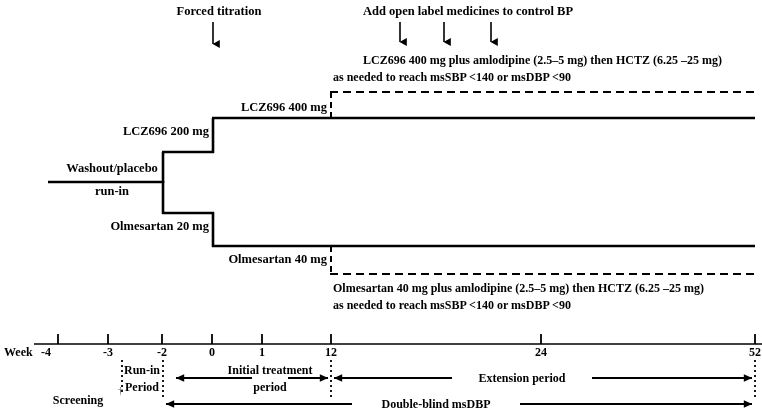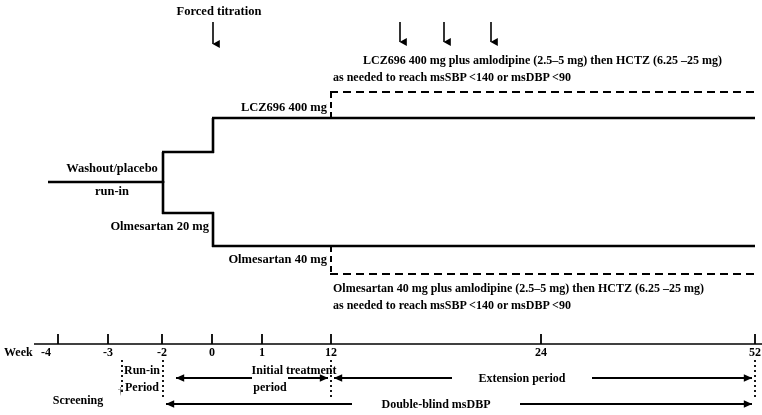--- a/index.html
+++ b/index.html
@@ -139,26 +139,28 @@
       <line x1="592" y1="378" x2="752" y2="378" stroke="#000" stroke-width="1.8" marker-end="url(#arrowR)"></line>
     </g>
     <g>
       <line x1="166" y1="404" x2="352" y2="404" stroke="#000" stroke-width="1.8" marker-start="url(#arrowL)"></line>
       <line x1="520" y1="404" x2="752" y2="404" stroke="#000" stroke-width="1.8" marker-end="url(#arrowR)"></line>
     </g>
   </svg>
 
   <div class="lbl sz-125 ctr" style="left:213px; top:4px;">Forced titration</div>
 
+  <div class="lbl sz-125 ctr" style="left:462px; top:4px;">Add open label medicines to control BP</div>
 
   <div class="lbl sz-12" style="left:333px; top:53px;margin-left:30px;">LCZ696 400 mg plus amlodipine (2.5–5 mg) then HCTZ (6.25 –25 mg)</div>
   <div class="lbl sz-12" style="left:333px; top:70px;">as needed to reach msSBP &lt;140 or msDBP &lt;90</div>
 
   <div class="lbl sz-125 rgt" style="left:327px; top:100px;">LCZ696 400 mg</div>
 
+  <div class="lbl sz-125 rgt" style="left:209px; top:124px;">LCZ696 200 mg</div>
 
   <div class="lbl sz-125 ctr" style="left:106px; top:161px;">Washout/placebo</div>
   <div class="lbl sz-125 ctr" style="left:106px; top:184px;">run-in</div>
 
   <div class="lbl sz-125 rgt" style="left:209px; top:219px;">Olmesartan 20 mg</div>
 
   <div class="lbl sz-125 rgt" style="left:327px; top:252px;">Olmesartan 40 mg</div>
 
   <div class="lbl sz-12" style="left:333px; top:281px;">Olmesartan 40 mg plus amlodipine (2.5–5 mg) then HCTZ (6.25 –25 mg)</div>
   <div class="lbl sz-12" style="left:333px; top:298px;">as needed to reach msSBP &lt;140 or msDBP &lt;90</div>
@@ -174,20 +176,20 @@
   <div class="lbl sz-12 ctr" style="left:541px; top:345px;">24</div>
   <div class="lbl sz-12 ctr" style="left:755px; top:345px;">52</div>
 
   <div class="lbl sz-12 ctr" style="left:78px; top:393px;text-align:right;">Screening</div>
 
   <div class="daggerlbl" style="left:118px; top:385px;">†</div>
 
   <div class="lbl sz-12 ctr" style="left:142px; top:363px;">Run-in</div>
   <div class="lbl sz-12 ctr" style="left:142px; top:380px;">Period</div>
 
-  <div class="lbl sz-12 ctr" style="left:270px; top:363px;margin-left:24px;">Initial treatment</div>
+  <div class="lbl sz-12 ctr" style="left:270px; top:363px;">Initial treatment</div>
   <div class="lbl sz-12 ctr" style="left:270px; top:380px;">period</div>
 
   <div class="lbl sz-12 ctr" style="left:522px; top:371px;">Extension period</div>
 
   <div class="lbl sz-12 ctr" style="left:436px; top:397px;">Double-blind msDBP</div>
 
 </div>
 
 </body></html>

